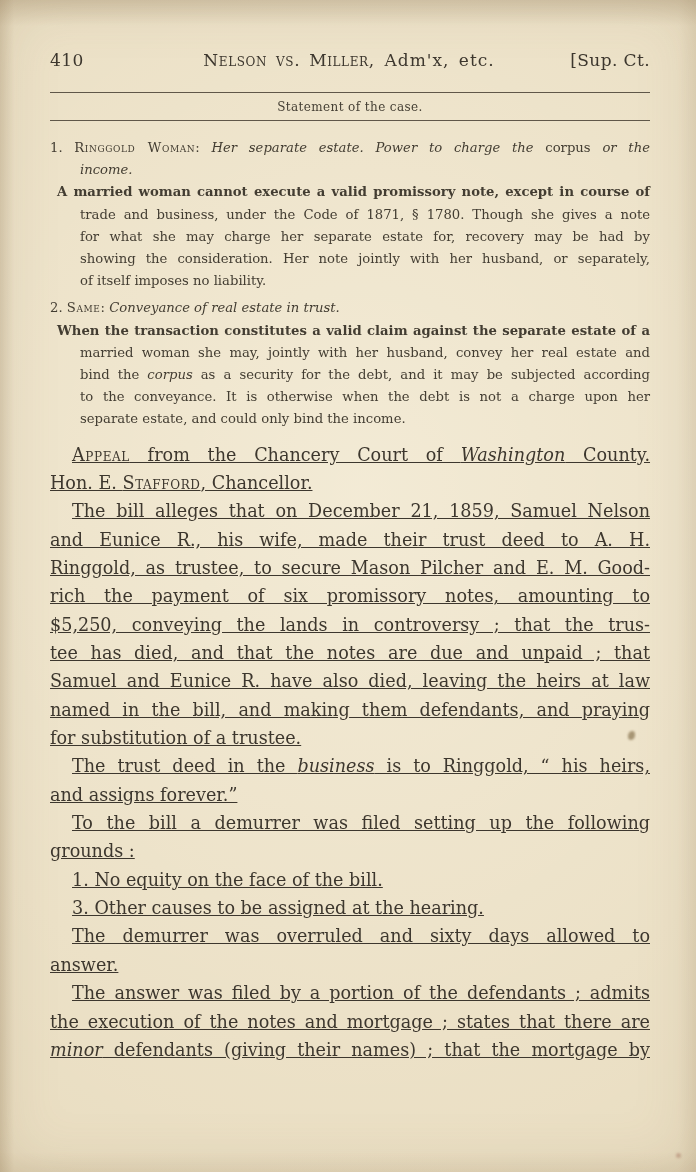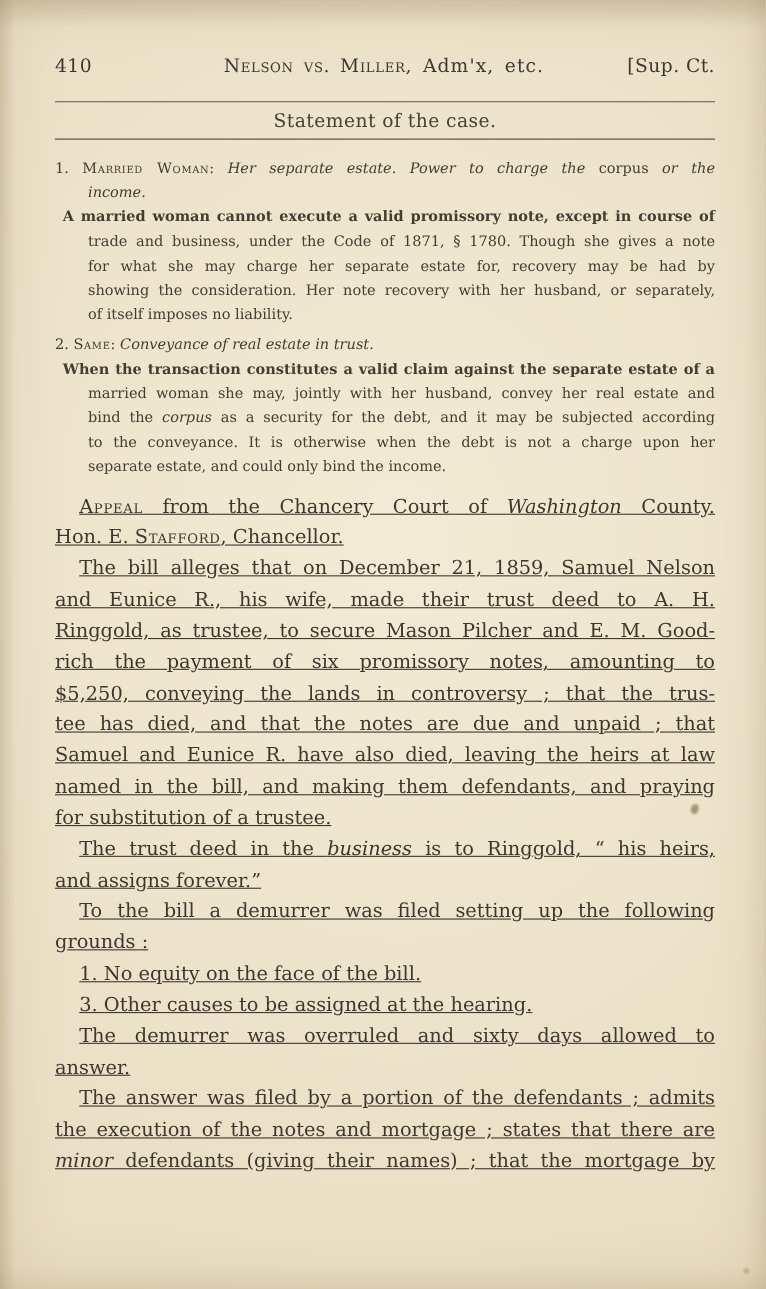--- a/index.html
+++ b/index.html
@@ -21,21 +21,21 @@
   .content{padding:50px 46px 0 50px;}
   
   .header-row{display:flex;align-items:flex-end;font-size:17px;letter-spacing:.4px;}
   .page-number{width:90px;}
   .running-title{flex:1;text-align:center;letter-spacing:1px;word-spacing:3px;}
   .court-label{width:92px;text-align:right;}
   
   .rule{border:0;border-top:1.6px solid rgba(70,62,50,.85);margin:0;}
   .rule.thin{border-top-width:1px;}
   .rule-top{margin-top:22px;}
-  .caption{text-align:center;font-size:17px;letter-spacing:.4px;padding:7px 0 6px;color:#464035;}
+  .caption{text-align:center;font-size:12px;letter-spacing:.4px;padding:7px 0 6px;color:#464035;}
   
   .case-title{text-align:center;font-size:18px;letter-spacing:1.2px;word-spacing:2px;margin-top:41px;line-height:26px;}
   
   .headnote{font-size:13.2px;line-height:22.2px;color:#433d32;}
   .headnote-1{margin-top:16px;}
   .headnote-2{margin-top:5px;}
   
   .body-text{font-size:17.6px;line-height:28.35px;margin-top:10px;text-decoration:underline;}
   
   .ln{min-height:1em;}
@@ -61,26 +61,26 @@
       <span class="running-title"><span class="sc">Nelson vs. Miller</span><span>, Adm'x, etc.</span></span>
       <span class="court-label">[Sup. Ct.</span>
     </div>
 
     <hr class="rule rule-top">
     <div class="caption">Statement of the case.</div>
     <hr class="rule thin">
 
 
     <div class="headnote headnote-1">
-        <div class="ln j"><span>1. </span><span class="sc">Married Woman</span><span>: </span><span class="it">Her separate estate. Power to charge the </span><span>corpus</span><span class="it"> or the</span></div>
+        <div class="ln j"><span>1. </span><span class="sc">Ringgold Woman</span><span>: </span><span class="it">Her separate estate. Power to charge the </span><span>corpus</span><span class="it"> or the</span></div>
         <div class="ln i30"><span class="it">income.</span></div>
         <div class="ln j i7"><span>A married woman cannot execute a valid promissory note, except in course of</span></div>
         <div class="ln j i30"><span>trade and business, under the Code of 1871, § 1780. Though she gives a note</span></div>
         <div class="ln j i30"><span>for what she may charge her separate estate for, recovery may be had by</span></div>
-        <div class="ln j i30"><span>showing the consideration. Her note recovery with her husband, or separately,</span></div>
+        <div class="ln j i30"><span>showing the consideration. Her note jointly with her husband, or separately,</span></div>
         <div class="ln i30"><span>of itself imposes no liability.</span></div>
       </div>
     <div class="headnote headnote-2">
         <div class="ln"><span>2. </span><span class="sc">Same</span><span>: </span><span class="it">Conveyance of real estate in trust.</span></div>
         <div class="ln j i7"><span>When the transaction constitutes a valid claim against the separate estate of a</span></div>
         <div class="ln j i30"><span>married woman she may, jointly with her husband, convey her real estate and</span></div>
         <div class="ln j i30"><span>bind the </span><span class="it">corpus</span><span> as a security for the debt, and it may be subjected according</span></div>
         <div class="ln j i30"><span>to the conveyance. It is otherwise when the debt is not a charge upon her</span></div>
         <div class="ln i30"><span>separate estate, and could only bind the income.</span></div>
       </div>

